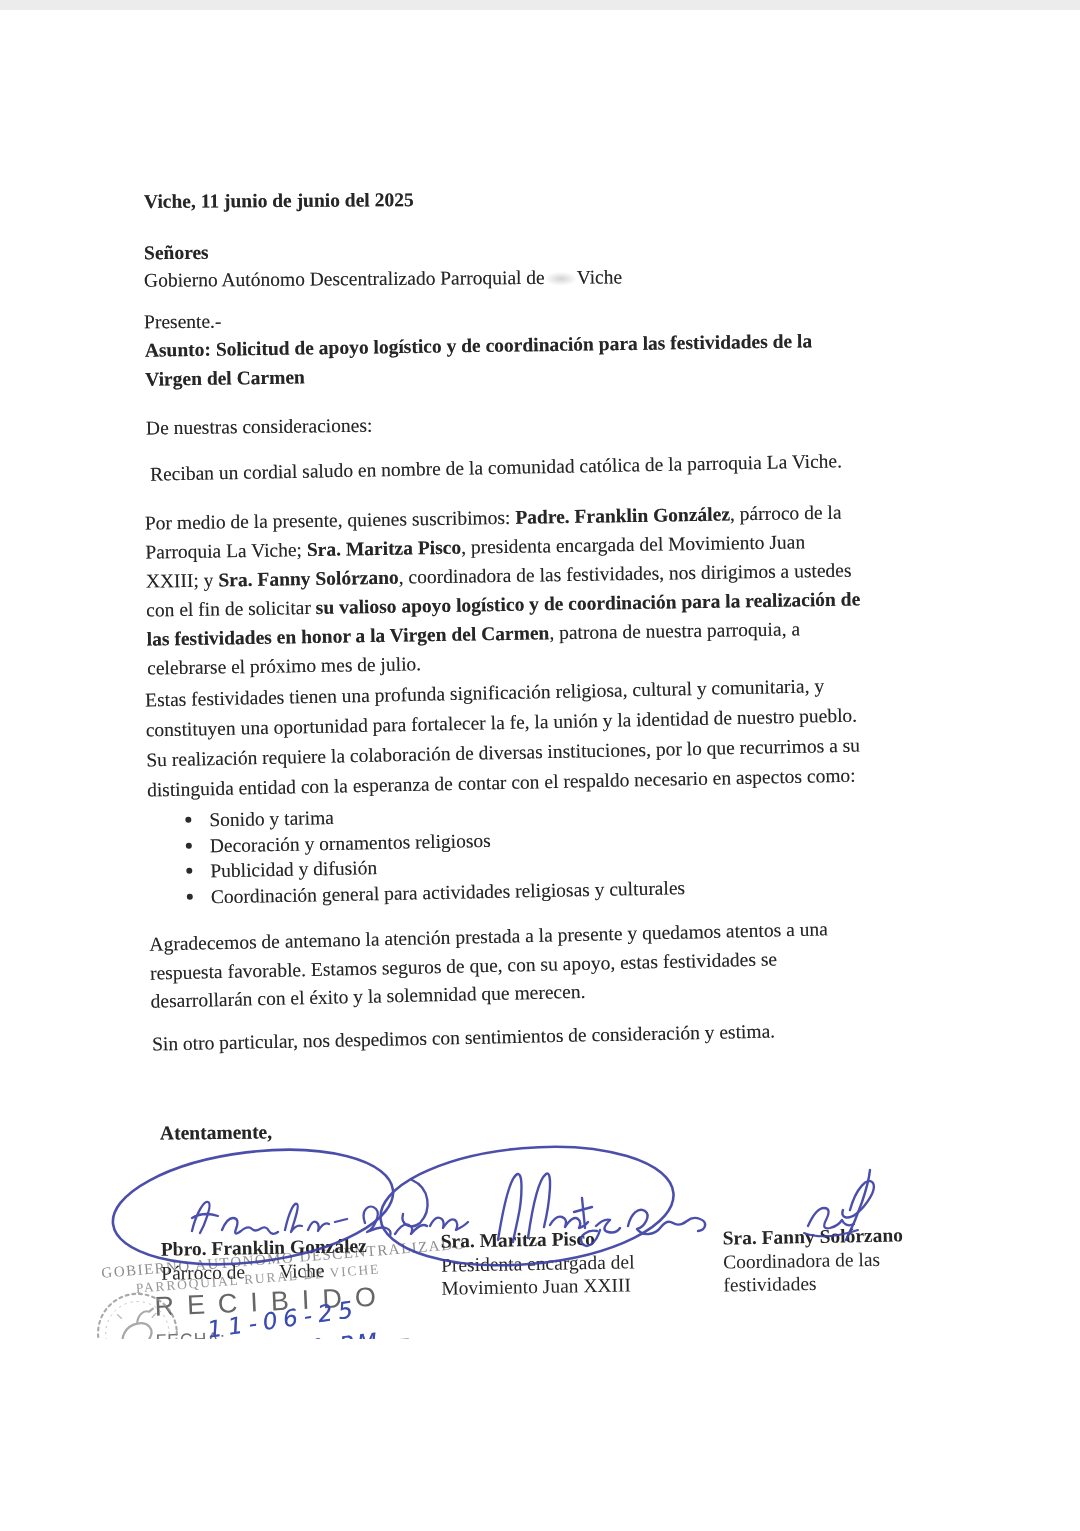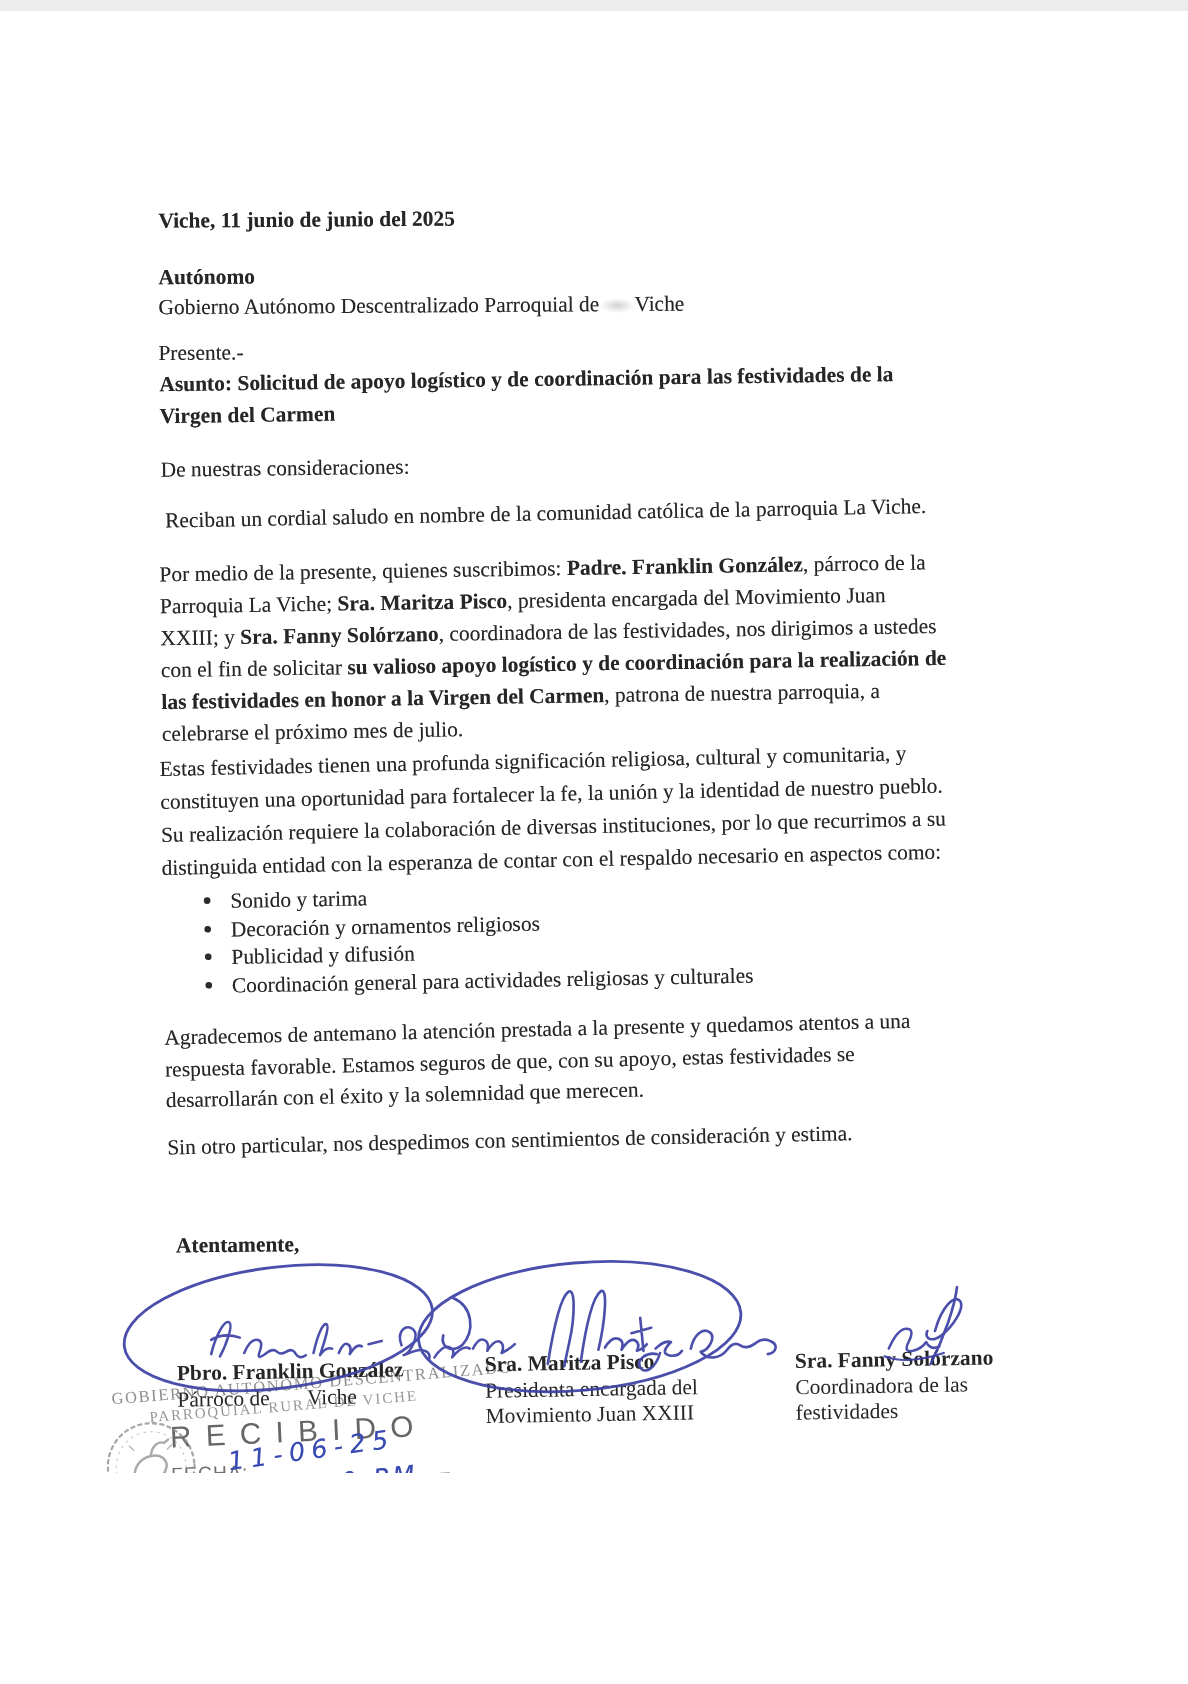--- a/index.html
+++ b/index.html
@@ -42,21 +42,21 @@
 </style>
 </head>
 <body>
 
 <div class="page">
 
   <div class="edge-strip"></div>
 
   <div class="blk b" style="left:144px;top:186px;transform:rotate(-0.4deg);">Viche, 11 junio de junio del 2025</div>
 
-  <div class="blk b" style="left:144px;top:238px;transform:rotate(-0.4deg);">Autónomo</div>
+  <div class="blk b" style="left:144px;top:238px;transform:rotate(-0.4deg);">Señores</div>
 
   <div class="blk" style="left:144px;top:264px;transform:rotate(-0.4deg);"><span>Gobierno Autónomo Descentralizado Parroquial de</span><span class="smudge"></span><span>Viche</span></div>
 
   <div class="blk" style="left:144px;top:307px;transform:rotate(-0.4deg);">Presente.-</div>
 
   <div class="blk b" style="left:145px;top:331px;transform:rotate(-0.8deg);">
     <div class="line">Asunto: Solicitud de apoyo logístico y de coordinación para las festividades de la</div>
     <div class="line">Virgen del Carmen</div>
   </div>
 

